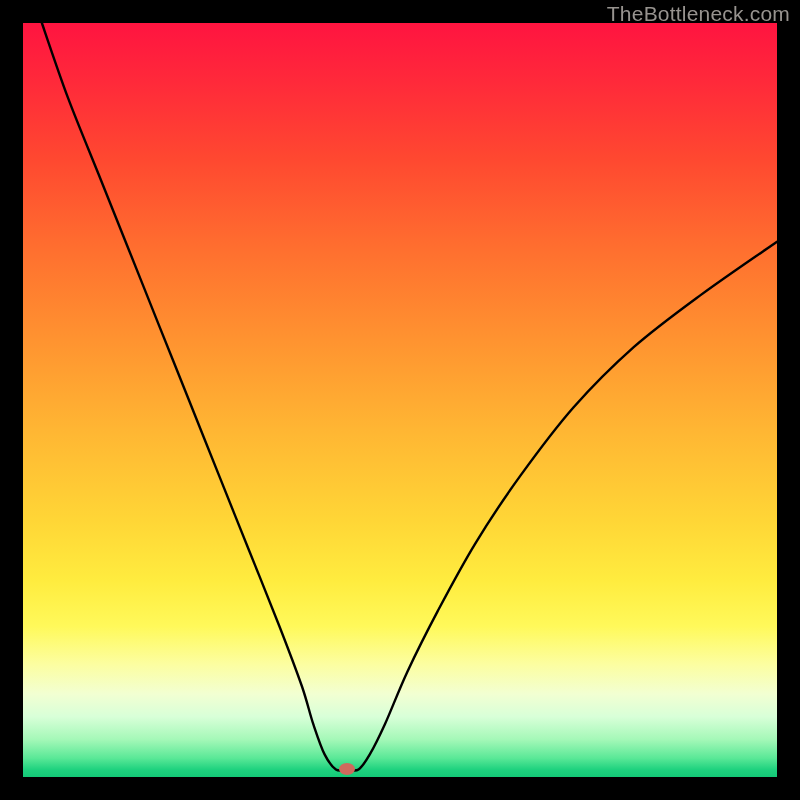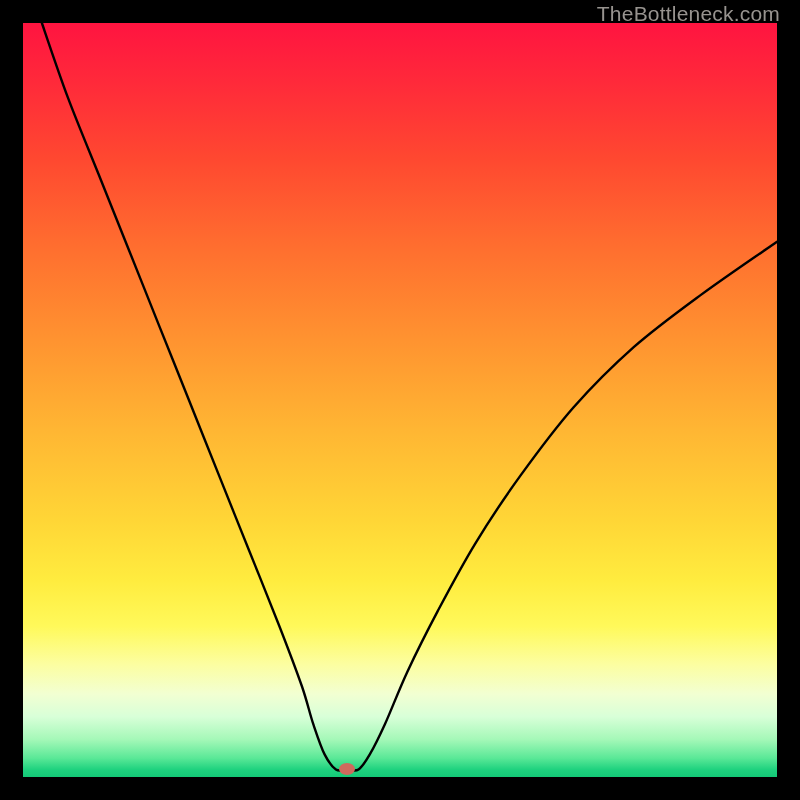--- a/index.html
+++ b/index.html
@@ -55,21 +55,21 @@
     position: absolute;
     width: 16px;
     height: 12px;
     border-radius: 50% / 50%;
     background: #cf6a5d;
     transform: translate(-50%, -50%);
   }
   .watermark {
     position: absolute;
     top: 2px;
-    right: 20px;
+    right: 10px;
     font-family: Arial, Helvetica, sans-serif;
     font-size: 21px;
     color: #97938f;
     letter-spacing: 0.2px;
   }
 </style>
 </head>
 <body>
 
 <div class="frame">

